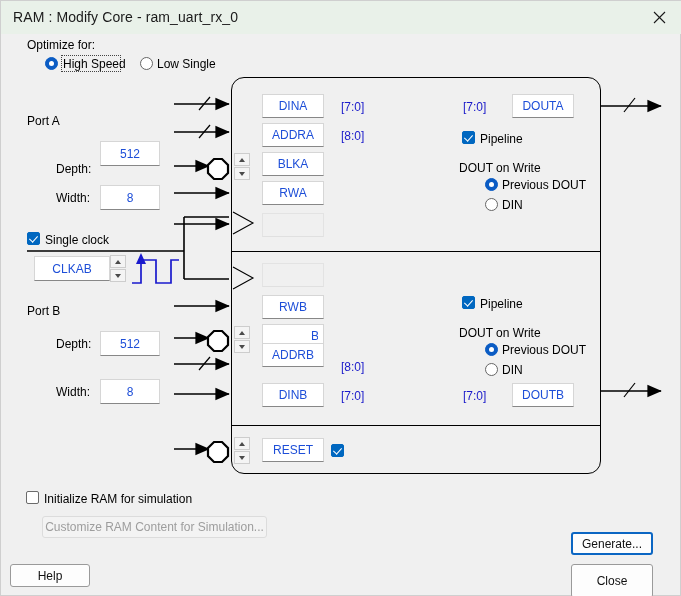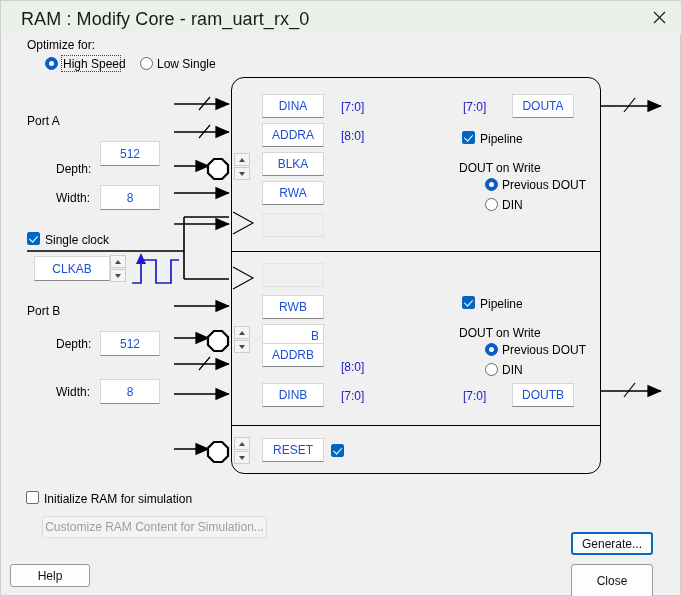--- a/index.html
+++ b/index.html
@@ -9,21 +9,21 @@
     font-family:"Liberation Sans","DejaVu Sans",sans-serif;
     font-size:12px;color:#000;
     -webkit-font-smoothing:antialiased;
   }
   #win{position:relative;width:681px;height:596px;background:#f0f0f0;
        border:1px solid #cfcfcf;box-sizing:border-box;}
 
   
   #titlebar{position:absolute;left:0;top:0;width:681px;height:33px;
     background:#e9f1e9;box-sizing:border-box;}
-  #title-text{position:absolute;left:20px;top:8px;font-size:18px;color:#1a1a1a;
+  #title-text{position:absolute;left:12px;top:8px;font-size:14px;color:#1a1a1a;
     white-space:nowrap;letter-spacing:.1px;}
   #close-btn{position:absolute;right:0;top:0;width:46px;height:33px;
     display:flex;align-items:center;justify-content:center;cursor:pointer;}
   #close-btn svg{display:block;}
 
   
   .lbl{position:absolute;white-space:nowrap;font-size:12px;color:#000;}
   .bluelbl{position:absolute;white-space:nowrap;font-size:12px;color:#1a1aca;}
 
   

